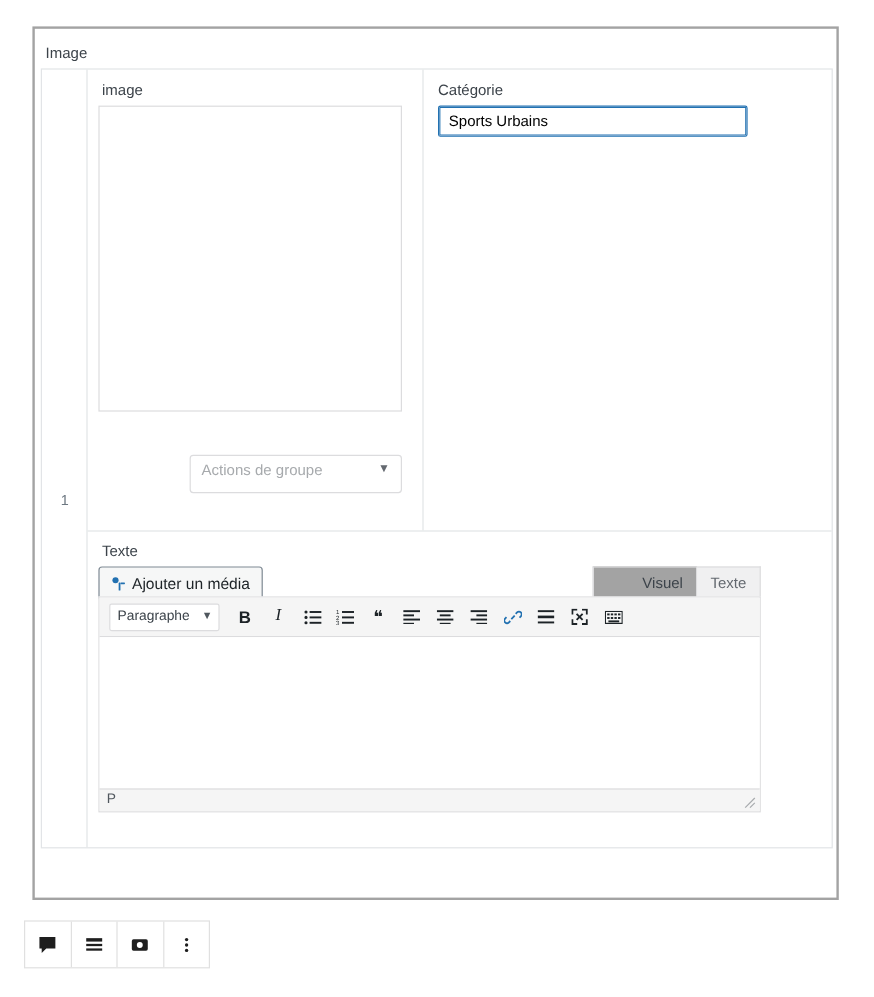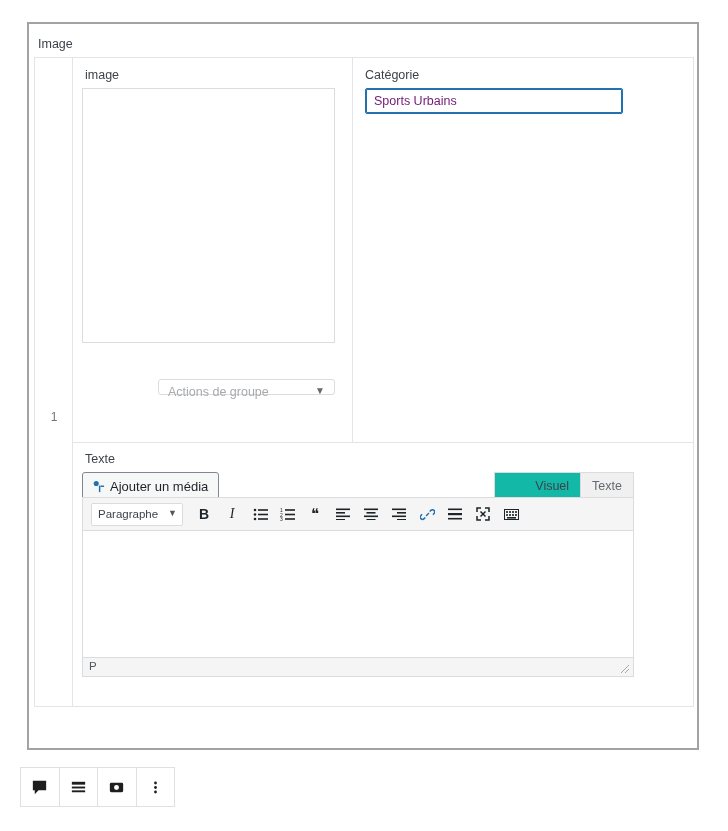--- a/index.html
+++ b/index.html
@@ -138,21 +138,21 @@
     position: absolute;
     left: 9px;
     top: 294px;
   }
 
   .select-group {
     position: absolute;
     left: 85px;
     top: 321px;
     width: 177px;
-    height: 16px;
+    height: 32px;
     border: 1px solid #dcdcde;
     border-radius: 3px;
     background: #fff;
     box-sizing: border-box;
     color: #a7aaad;
     font-size: 12.5px;
     cursor: pointer;
   }
   .select-group .sel-text {
     position: absolute;
@@ -173,21 +173,21 @@
     top: 30px;
     width: 258px;
     height: 26px;
     border: 1px solid #2271b1;
     border-radius: 2px;
     background: #fff;
     box-shadow: 0 0 0 1px #2271b1 inset;
     box-sizing: border-box;
     padding: 0 8px;
     font-size: 12.5px;
-    color: #701a75;
+    color: #000000;
     font-family: "Liberation Sans", sans-serif;
     line-height: 24px;
     outline: none;
   }
 
   
   .field-texte {
     position: absolute;
     left: 0;
     top: 384px;
@@ -237,21 +237,21 @@
     display: inline-flex;
     align-items: center;
     font-size: 12.5px;
     color: #646970;
     border: 1px solid #dcdcde;
     border-bottom: none;
     background: #f0f0f1;
     cursor: pointer;
   }
   .tab.active {
-    background: #14b8a6;
+    background: #a3a3a3;
     color: #3c434a;
     padding-left: 40px;
   }
   .tab + .tab { border-left: none; }
 
   .editor-box {
     position: absolute;
     left: 0;
     top: 25px;
     width: 552px;

